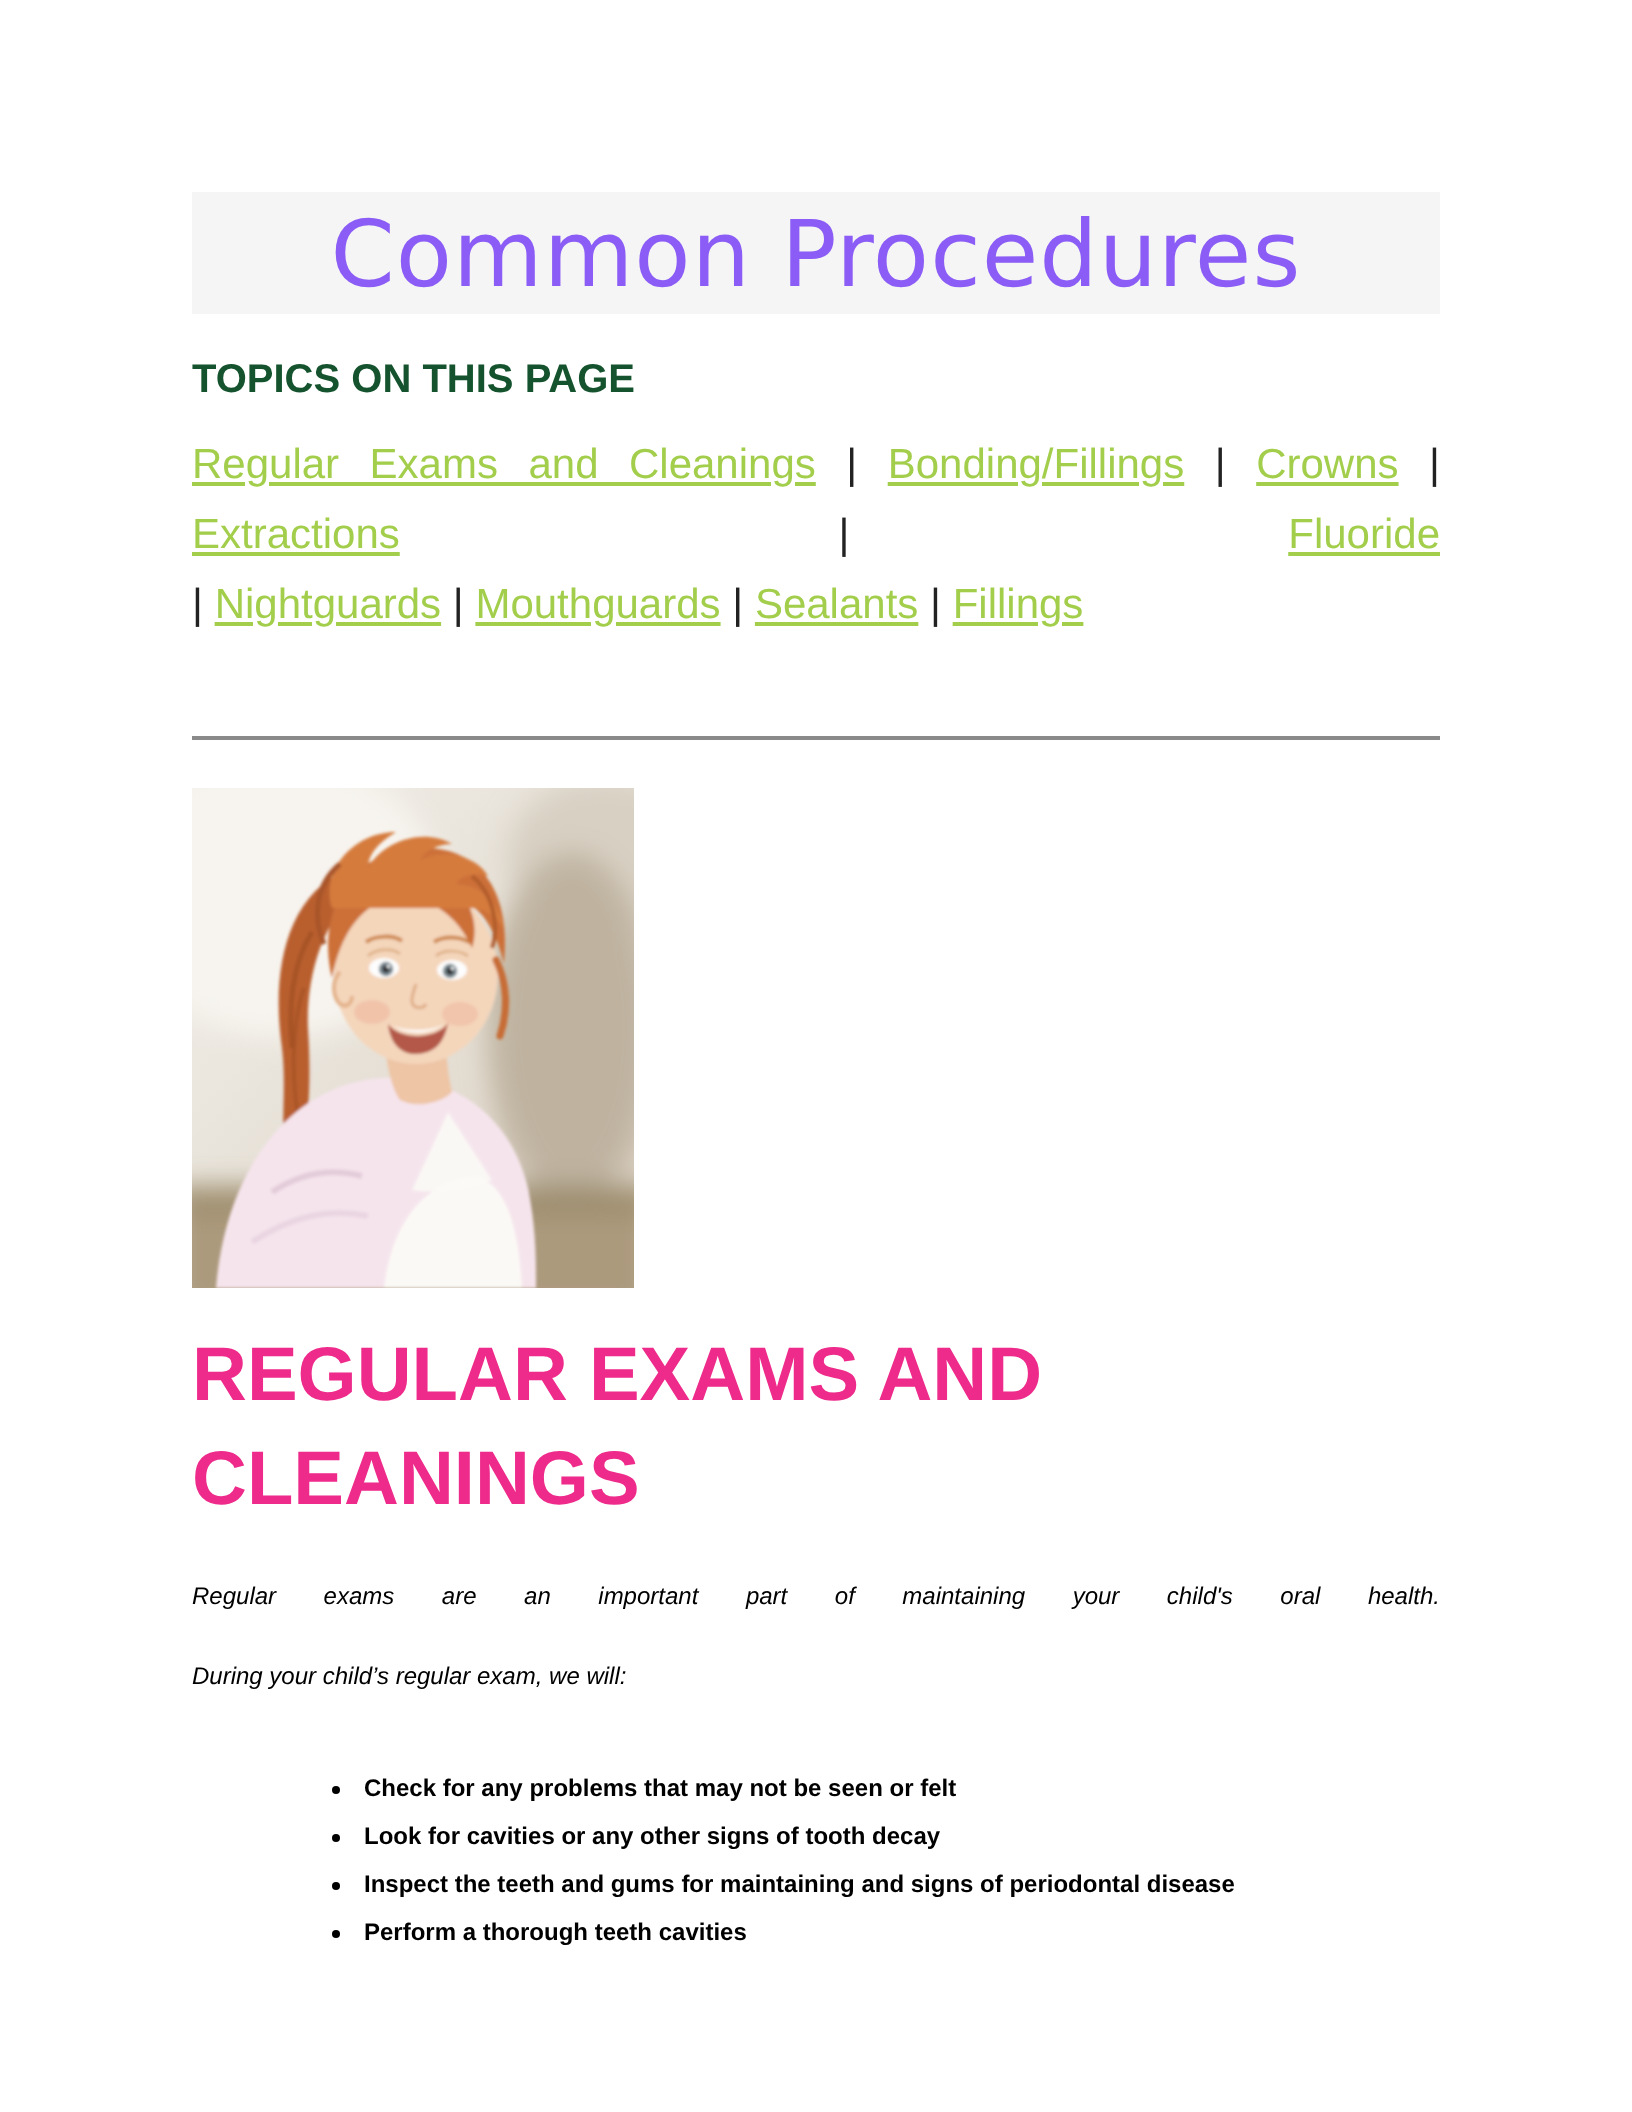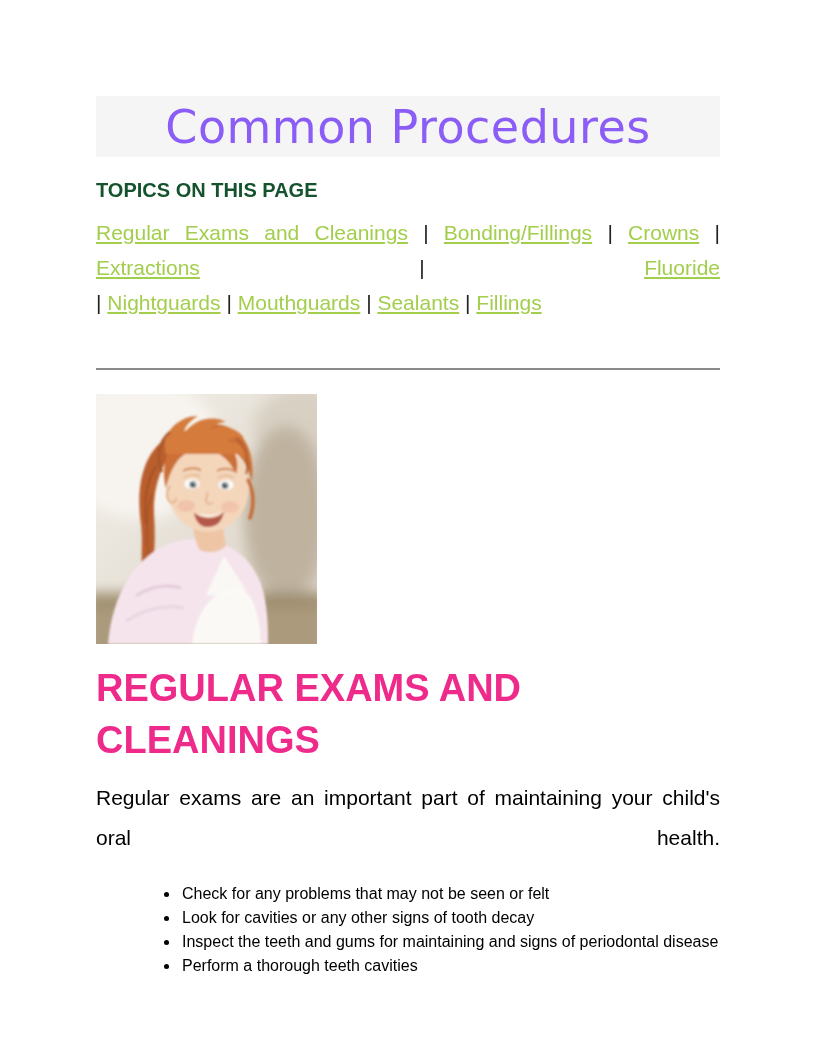--- a/index.html
+++ b/index.html
@@ -64,31 +64,32 @@
   
   .section-heading {
     margin: 18px 0 0 0;
     font-size: 38px;
     line-height: 52px;
     font-weight: bold;
     color: #ee2a8b;
   }
 
   
-  .intro { margin-top: 12px; font-size: 21px; line-height: 40px; }
+  .intro { margin-top: 12px; font-size: 12px; line-height: 40px; font-style: italic; }
   .intro-line { width: 624px; }
   .intro-line.justified { text-align: justify; text-align-last: justify; }
 
   
   .bullets {
     margin: 24px 0 0 0;
     padding: 0 0 0 84px;
-    font-size: 16px;
+    font-size: 12px;
     line-height: 24px;
     list-style: disc outside;
+    font-weight: bold;
   }
   .bullets li { padding-left: 2px; width: 540px; }
 </style>
 </head>
 <body>
 
 <div class="content">
 
   <div class="banner">
     <span class="banner-title">Common Procedures</span>
@@ -184,20 +185,21 @@
           <path d="M74,92 C70,96 70,104 74,108 C77,110 80,108 80,104" stroke="#e4b38c" stroke-width="2" fill="#f4d6bb"></path>
         </g>
       </g>
     </svg>
   </div>
 
   <h1 class="section-heading">REGULAR EXAMS AND CLEANINGS</h1>
 
   <div class="intro">
     <div class="intro-line justified">Regular exams are an important part of maintaining your child's oral health.</div>
+    <div class="intro-line">During your child’s regular exam, we will:</div>
   </div>
 
   <ul class="bullets">
     <li>Check for any problems that may not be seen or felt</li>
     <li>Look for cavities or any other signs of tooth decay</li>
     <li>Inspect the teeth and gums for maintaining and signs of periodontal disease</li>
     <li>Perform a thorough teeth cavities</li>
   </ul>
 
 </div>

